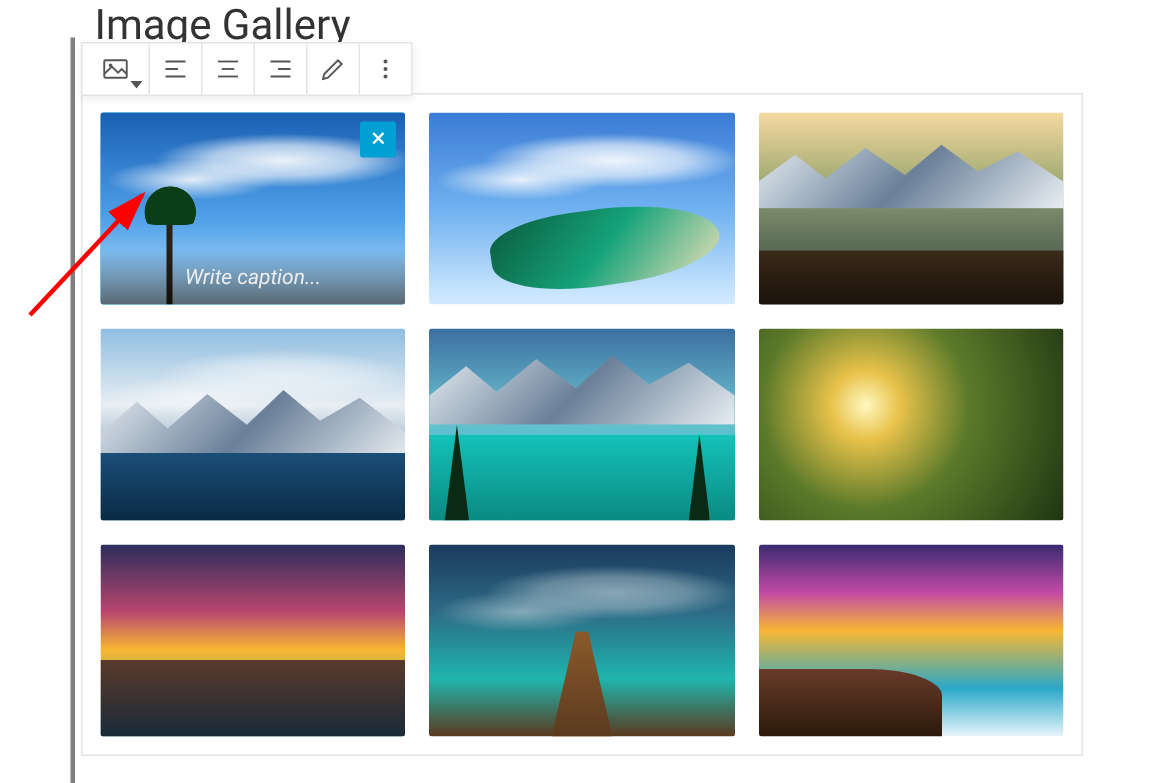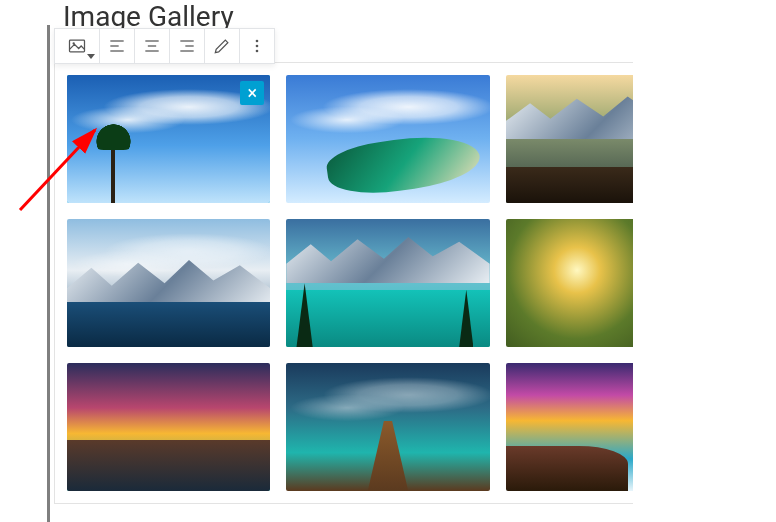--- a/index.html
+++ b/index.html
@@ -1,16 +1,16 @@
 <!DOCTYPE html>
 <html><head>
 <meta charset="utf-8">
 <style>
 html,body{margin:0;padding:0;font-family:-apple-system,"Segoe UI",Roboto,Helvetica,Arial,sans-serif;background:#fff}
-.page{position:relative;width:633px;height:522px;overflow:hidden}
+.page{position:relative;width:776px;height:522px;overflow:hidden}
 .heading{position:absolute;left:63px;top:0;font-size:28px;color:#333;font-weight:400}
 .block-area{position:absolute;left:47px;top:25px;width:676px;height:497px;border-left:3px solid #7f7f7f}
 .toolbar{position:absolute;left:54px;top:28px;display:flex;background:#fff;border:1px solid #e2e4e7;box-shadow:0 2px 6px rgba(0,0,0,.08);z-index:5}
 .tb-btn{width:34px;height:34px;display:flex;align-items:center;justify-content:center;border-right:1px solid #e2e4e7;cursor:pointer;color:#555}
 .tb-btn:last-child{border-right:none}
 .tb-btn svg{width:20px;height:20px;stroke:#555;fill:none;stroke-width:1.5}
 .tb-first{width:44px;position:relative}
 .tb-first .dd{position:absolute;right:4px;bottom:4px;width:0;height:0;border-left:4px solid transparent;border-right:4px solid transparent;border-top:5px solid #555}
 .gallery-frame{position:absolute;left:54px;top:62px;width:668px;border:1px solid #e3e3e3;padding:12px;box-sizing:border-box}
 .grid{display:grid;grid-template-columns:repeat(3,1fr);gap:16px}
@@ -96,20 +96,23 @@
     <div class="grid">
 
       <div class="tile selected" aria-label="Tropical beach with palm tree under blue sky">
         <div class="img sky">
             <div class="clouds"></div>
             <div class="palm"></div>
           </div>
         <div class="close-btn">
             <span>×</span>
           </div>
+        <div class="caption-bar">
+            <span>Write caption...</span>
+          </div>
       </div>
 
       <div class="tile" aria-label="Aerial view of turquoise coastline and clouds">
         <div class="img sky2">
             <div class="clouds"></div>
             <div style="position:absolute;left:20%;right:5%;bottom:10%;height:40%;background:linear-gradient(135deg,#0a5a3c 0%,#16a37a 50%,#e8e0b8 100%);border-radius:40% 60% 50% 50%;transform:rotate(-8deg)"></div>
           </div>
       </div>
 
       <div class="tile" aria-label="Mountain reflected in calm lake at sunrise">

